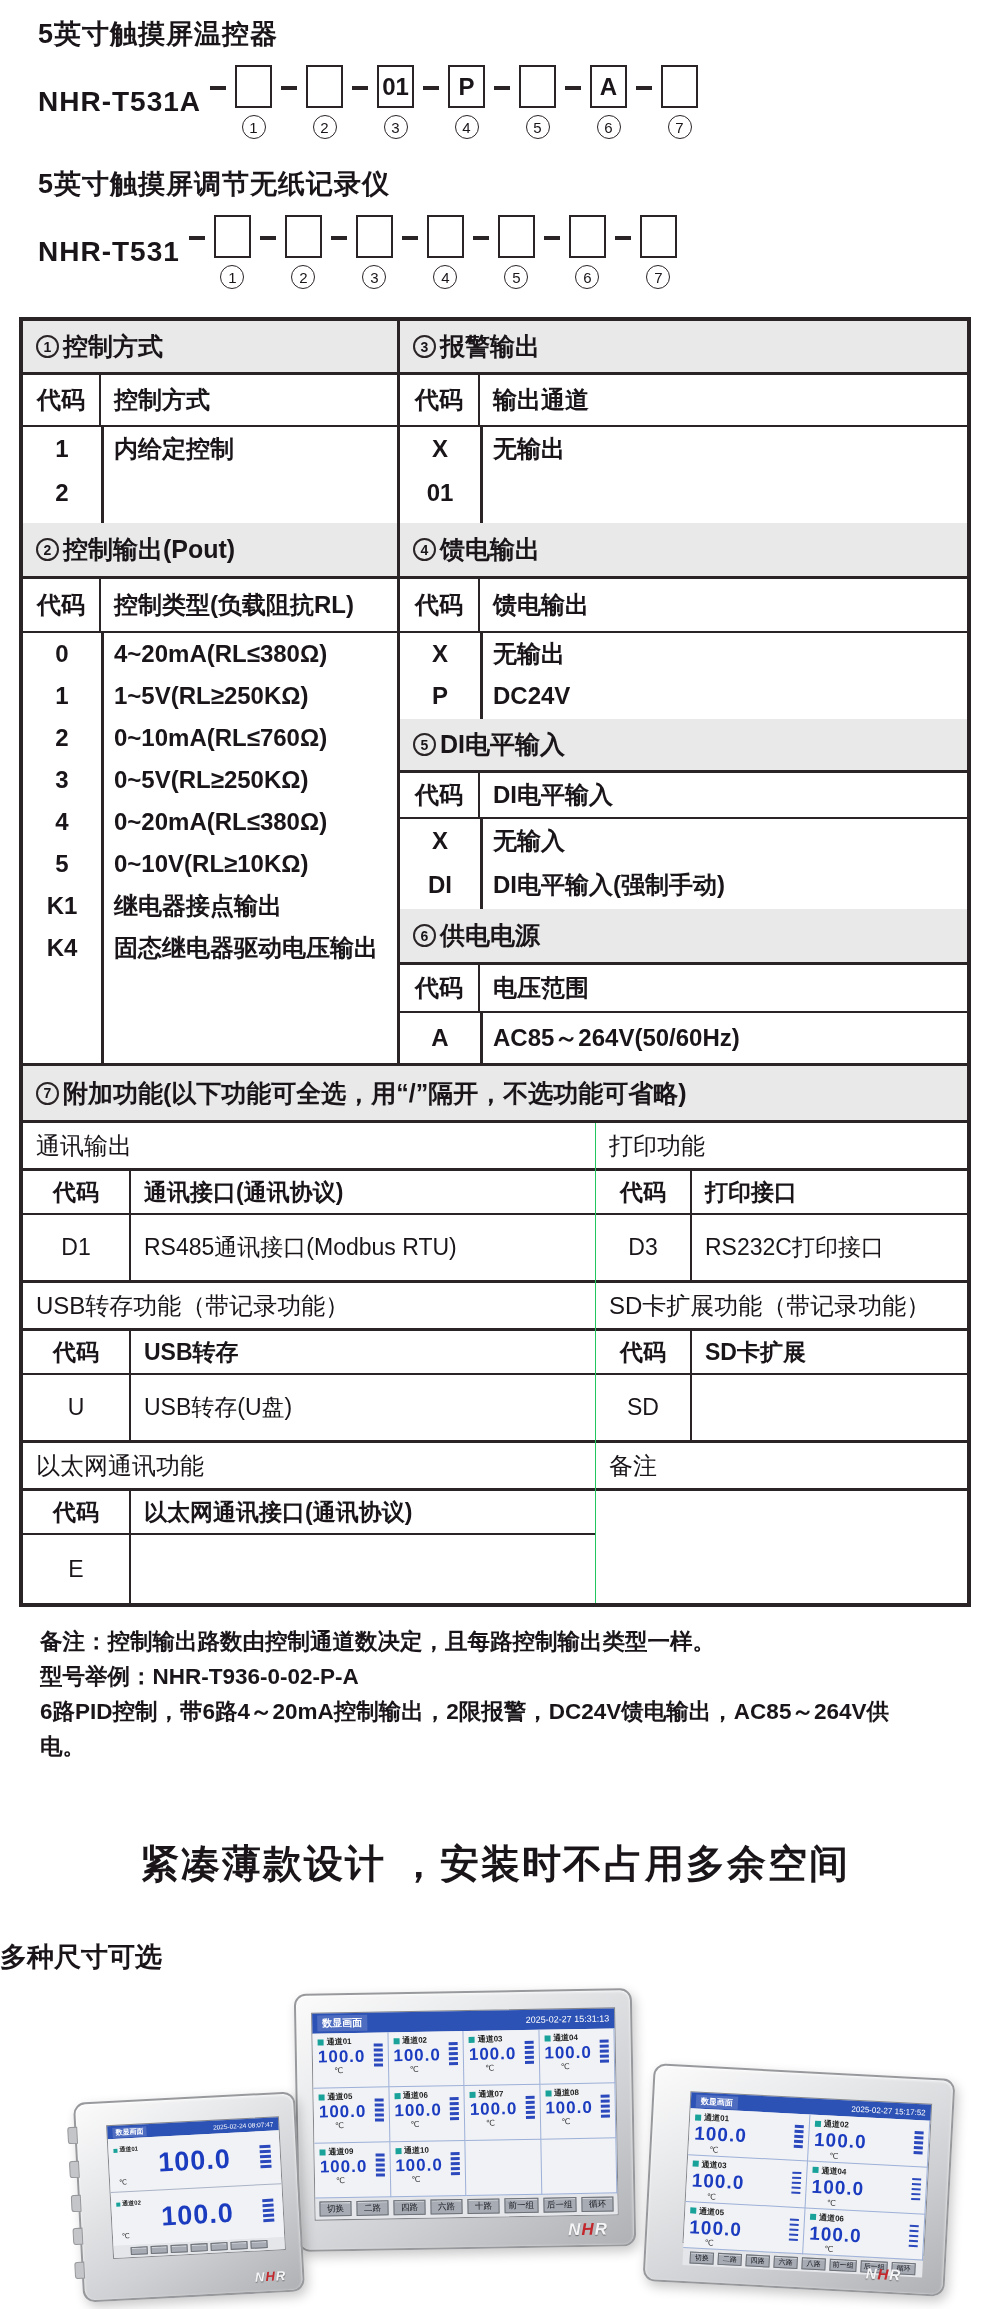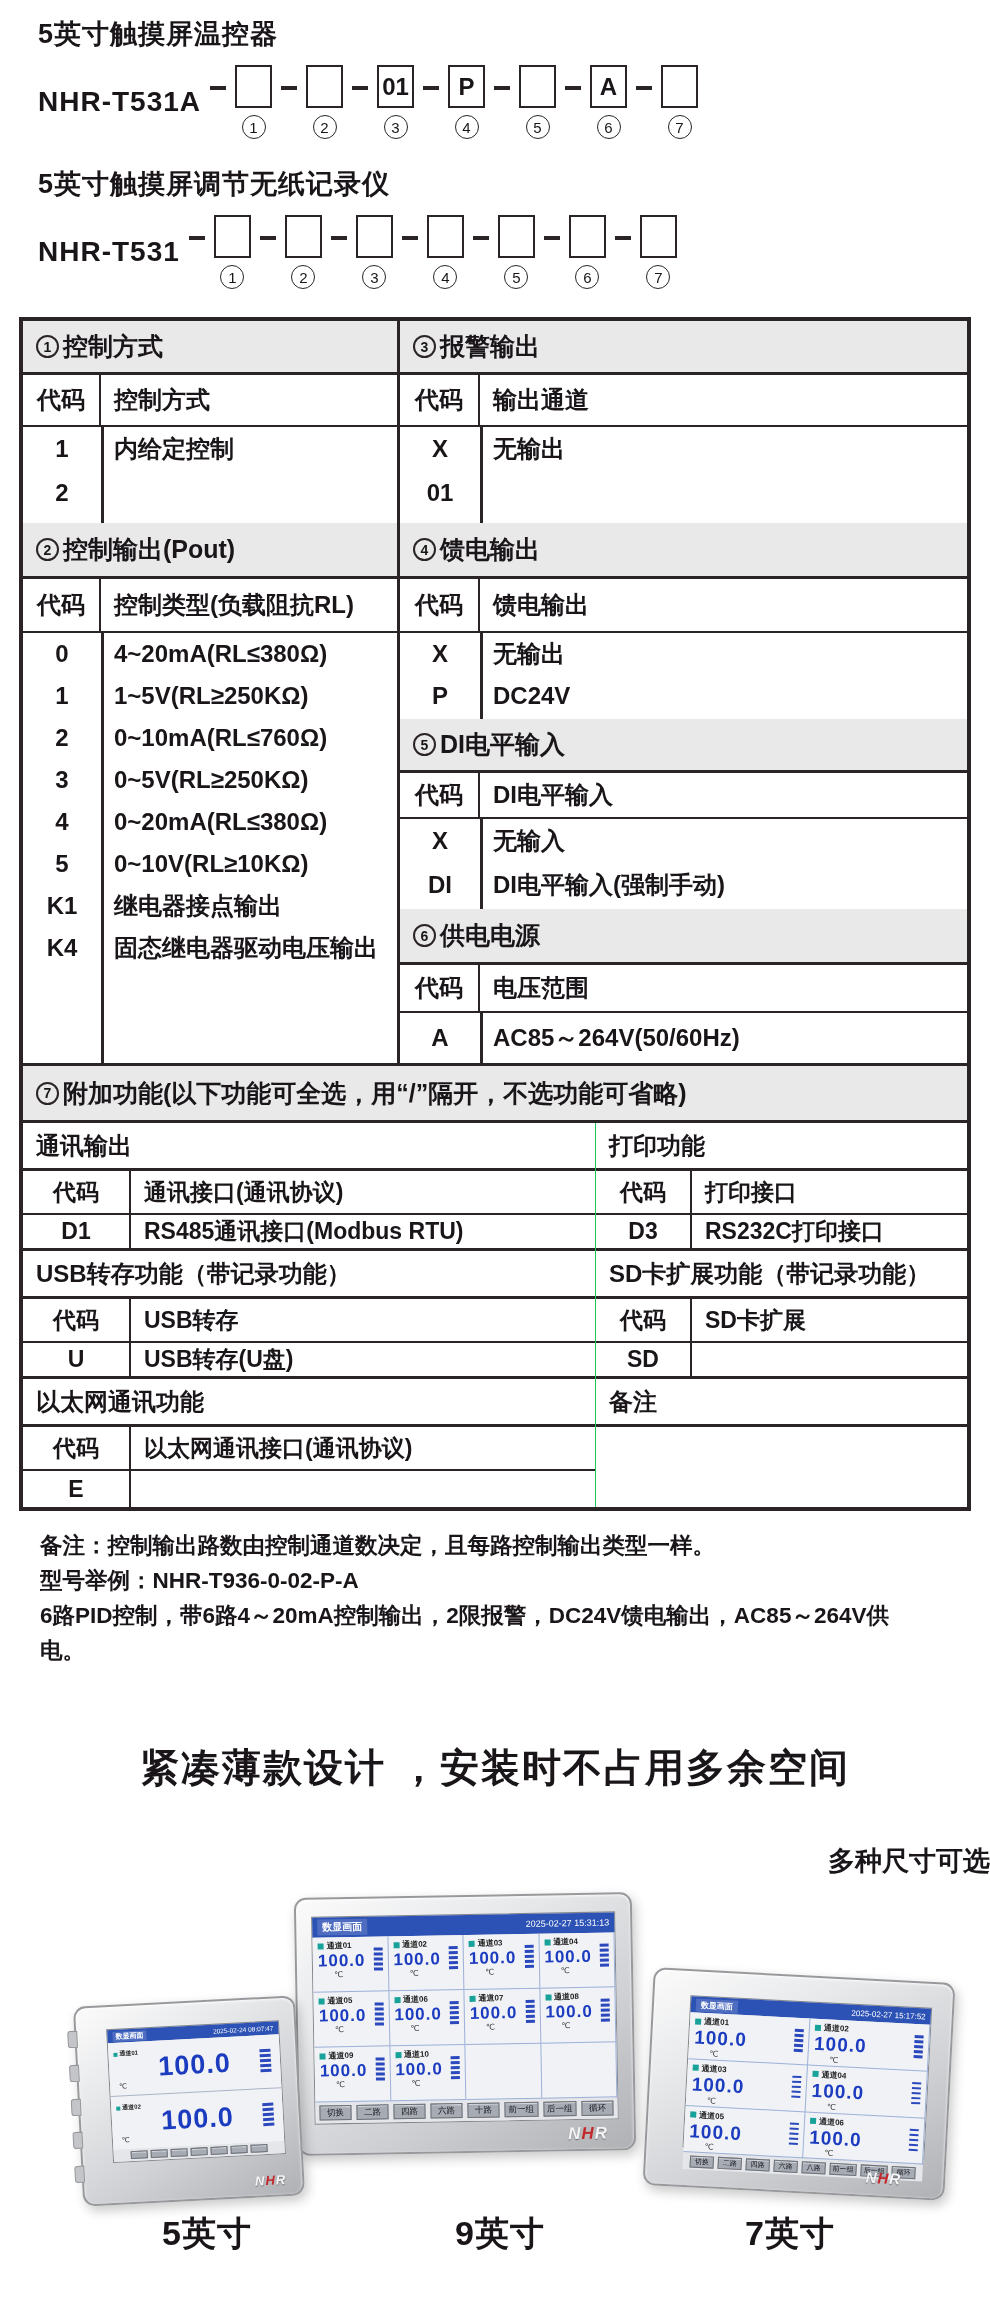--- a/index.html
+++ b/index.html
@@ -43,34 +43,34 @@
 .hd4{height:56px}.cr4{height:54px}
 .rows4{height:86px}.rows4 .trow{height:42px}
 .hd5{height:54px}.cr5{height:46px}
 .rows5{height:90px}.rows5 .trow{height:44px}
 .hd6{height:56px}.cr6{height:48px}
 .rows6{flex:1}.rows6 .trow{height:50px}
 .sec7-hd{height:57px;background:#e9e9e9;border-bottom:3px solid #2a2427;display:flex;align-items:center;padding-left:13px;font-size:25px;font-weight:700;gap:4px}
 .lower{display:grid;grid-template-columns:572px 1fr}
 .low-left,.low-right{display:flex;flex-direction:column}
 .low-right{border-left:1px solid #22c55e}
-.subhd{height:48px;display:flex;align-items:center;padding-left:13px;font-size:24px;font-weight:700;border-bottom:3px solid #2a2427;flex:none}
+.subhd{height:48px;display:flex;align-items:center;padding-left:13px;font-size:24px;font-weight:400;border-bottom:3px solid #2a2427;flex:none}
 .lcolrow{height:44px;display:flex;border-bottom:2.5px solid #2a2427;font-size:23px;font-weight:600;flex:none}
-.ldata{height:36px;display:flex;border-bottom:3px solid #2a2427;font-size:23px;font-weight:700;flex:none}
+.ldata{height:68px;display:flex;border-bottom:3px solid #2a2427;font-size:23px;font-weight:400;flex:none}
 .ldata:last-child{border-bottom:none}
 .low-left .code-col{width:108px;border-right:2.5px solid #2a2427}
 .low-right .code-col{width:96px;border-right:2.5px solid #2a2427}
 .remark-empty{flex:1}
 
 
 .notes{margin:18px 0 0 40px;font-size:22.5px;font-weight:600;line-height:1.55;width:880px}
 
 
 .promo-h{margin-top:72px;text-align:center;font-size:39px;font-weight:700;letter-spacing:2px}
-.promo-s{margin-top:48px;text-align:right;font-size:27px;font-weight:700}
+.promo-s{margin-top:48px;text-align:left;font-size:27px;font-weight:700}
 
 
 .products{position:relative;height:318px;margin-top:10px}
 .device{position:absolute;border-radius:12px;border:2px solid #98999c;background:linear-gradient(150deg,#fbfbfb,#e8e9eb 30%,#cfd0d3 65%,#b0b1b4);box-shadow:3px 5px 12px rgba(0,0,0,.22),inset 0 1px 3px rgba(255,255,255,.9)}
 .dev9{left:296px;top:6px;width:338px;height:258px;transform:rotate(-1deg)}
 .dev5{left:78px;top:112px;width:222px;height:200px;transform:rotate(-3deg)}
 .dev7{left:648px;top:86px;width:302px;height:218px;transform:rotate(3deg)}
 .scr{position:absolute;background:#e4e6ea;border:1px solid #85878b;display:flex;flex-direction:column}
 .dev9 .scr{left:15px;top:17px;right:15px;height:208px}
 .dev5 .scr{left:30px;top:22px;right:15px;height:134px}

